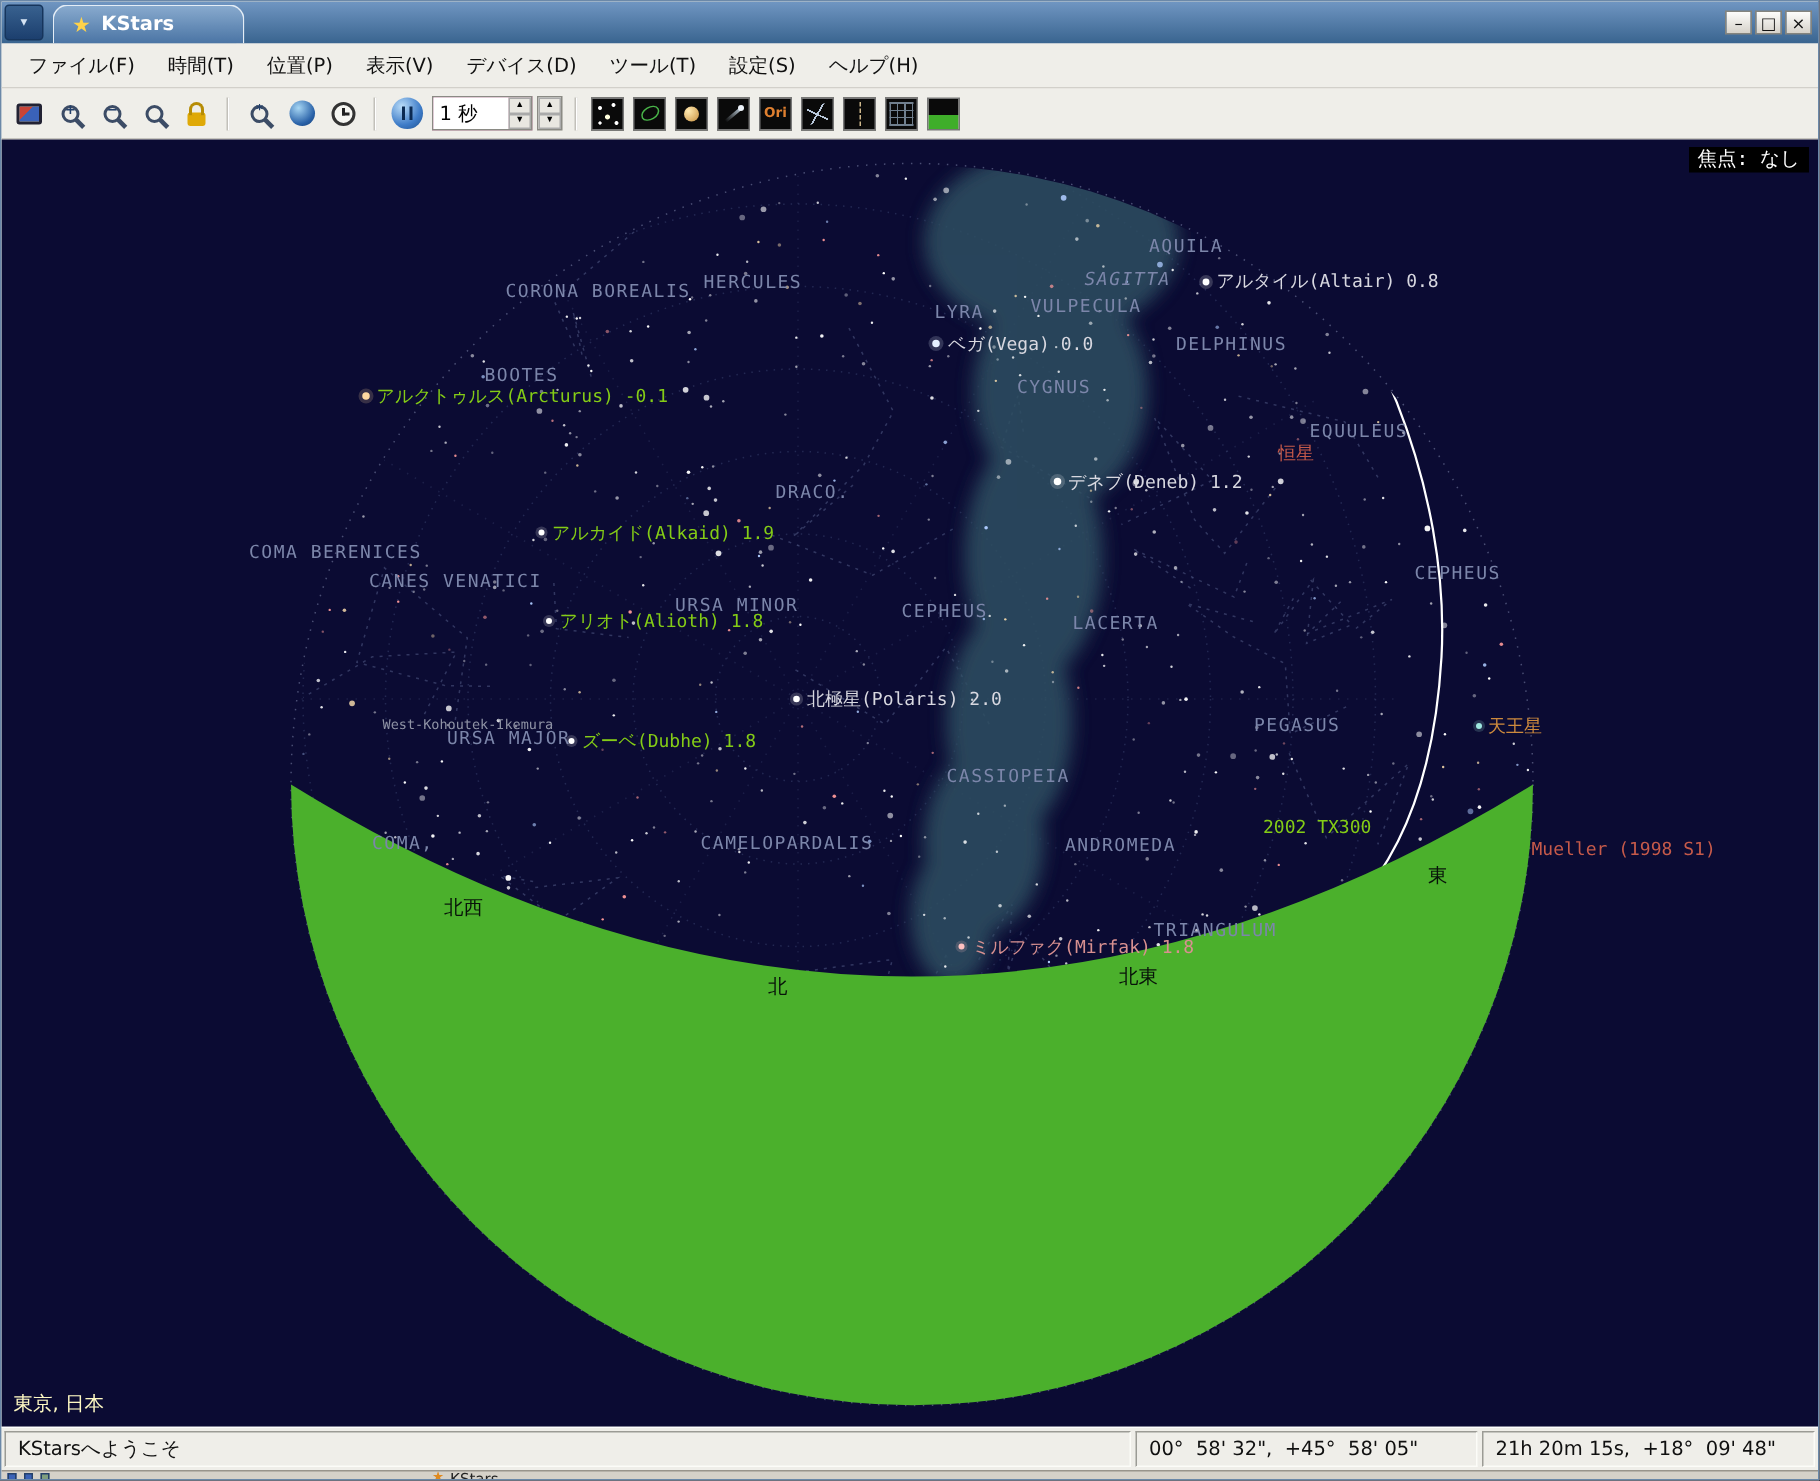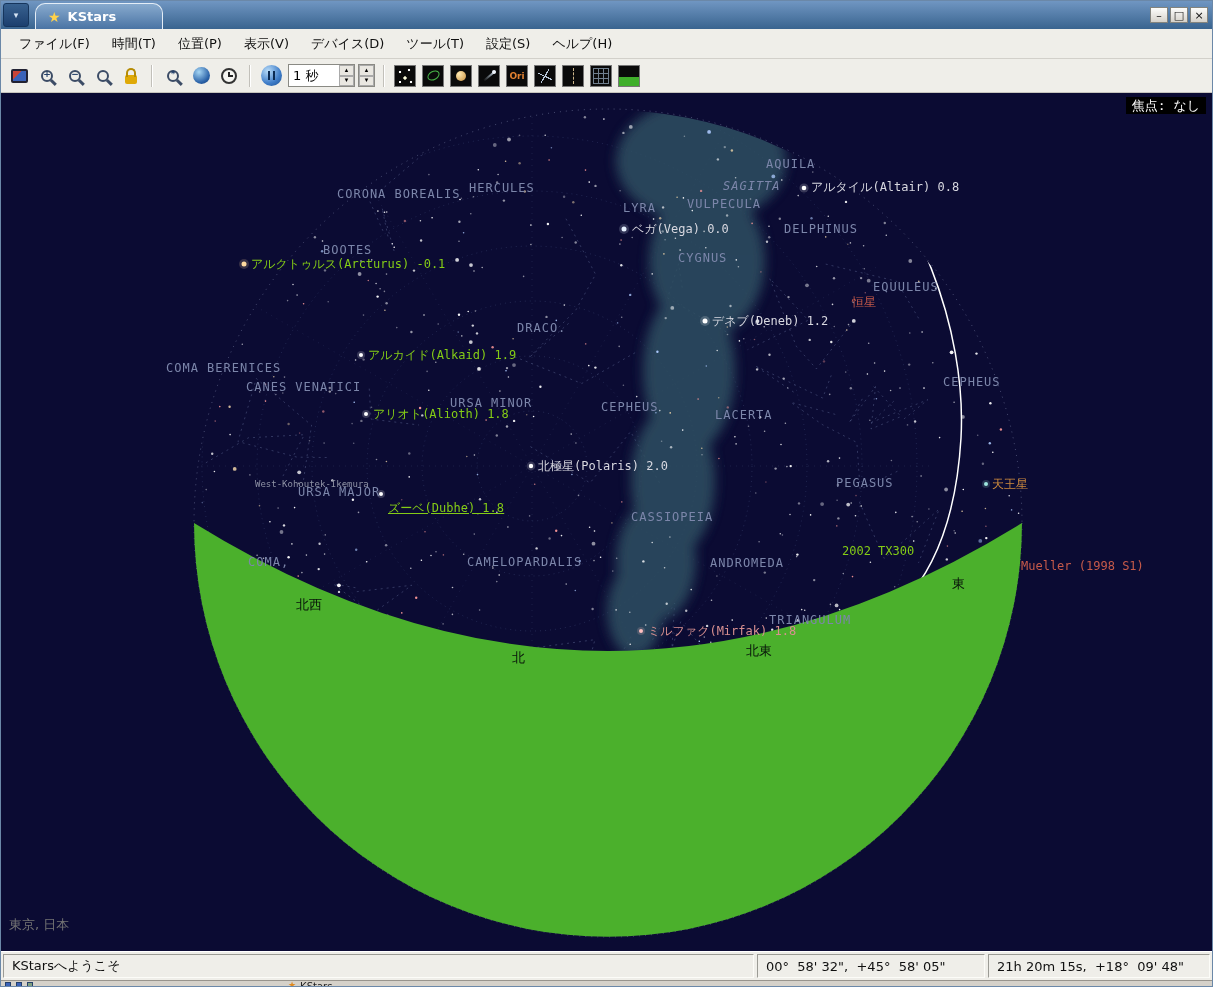--- a/index.html
+++ b/index.html
@@ -85,21 +85,21 @@
   .lbl.star{color:#d8d8e0;}
   .lbl.starg{color:#84cc16;}
   .lbl.pink{color:#d89090;}
   .lbl.red{color:#c65a4a;}
   .lbl.orange{color:#cd8a3d;}
   .lbl.tiny{color:#8f93a5;font-size:9px;}
   .lbl.dir{color:#08140a;font:13px "DejaVu Sans",sans-serif;}
   .infobar-left{position:absolute;left:6px;top:2px;display:flex;gap:10px;}
   .chip{background:#000;color:#fff;font:13px "DejaVu Sans Mono",monospace;padding:1px 6px;}
   .infobar-right{position:absolute;right:6px;top:2px;}
-  .loc-label{position:absolute;left:8px;bottom:17px;color:#737373;font:13px "DejaVu Sans",sans-serif;}
+  .loc-label{position:absolute;left:8px;bottom:6px;color:#fef9c3;font:13px "DejaVu Sans",sans-serif;}
 
   
   .statusbar{height:29px;flex:0 0 29px;background:#efeee9;display:flex;align-items:stretch;gap:3px;
              padding:2px 2px;border-top:1px solid #fff;}
   .panel{border:1px solid;border-color:#9b9b95 #fcfcf8 #fcfcf8 #9b9b95;display:flex;align-items:center;
          padding:0 8px;font:13px "DejaVu Sans",sans-serif;color:#101010;white-space:pre;}
   .panel.msg{flex:1;}
   .panel.coord1{width:228px;}
   .panel.coord2{width:222px;}
 
@@ -1026,21 +1026,21 @@
         <span class="lbl con" style="left: 466px; top: 462px;">CAMELOPARDALIS</span>
         <span class="lbl con" style="left: 709px; top: 463px;">ANDROMEDA</span>
         <span class="lbl con" style="left: 720px; top: 520px; margin-left: 48px;">TRIANGULUM</span>
         <span class="lbl star" style="left: 810px; top: 86px;">アルタイル(Altair) 0.8</span>
         <span class="lbl star" style="left: 631px; top: 128px;">ベガ(Vega) 0.0</span>
         <span class="lbl star" style="left: 711px; top: 220px;">デネブ(Deneb) 1.2</span>
         <span class="lbl starg" style="left: 250px; top: 163px;">アルクトゥルス(Arcturus) -0.1</span>
         <span class="lbl starg" style="left: 367px; top: 254px;">アルカイド(Alkaid) 1.9</span>
         <span class="lbl starg" style="left: 372px; top: 313px;">アリオト(Alioth) 1.8</span>
         <span class="lbl star" style="left: 537px; top: 365px;">北極星(Polaris) 2.0</span>
-        <span class="lbl starg" style="left: 387px; top: 407px; text-decoration: underline;">ズーベ(Dubhe) 1.8</span>
+        <span class="lbl starg" style="left: 387px; top: 393px;">ズーベ(Dubhe) 1.8</span>
         <span class="lbl pink" style="left: 647px; top: 530px;">ミルファク(Mirfak) 1.8</span>
         <span class="lbl red" style="left: 851px; top: 201px;">恒星</span>
         <span class="lbl orange" style="left: 991px; top: 383px;">天王星</span>
         <span class="lbl starg" style="left: 841px; top: 451px;">2002 TX300</span>
         <span class="lbl red" style="left: 1020px; top: 466px;">Mueller (1998 S1)</span>
         <span class="lbl tiny" style="left: 254px; top: 386px;">West-Kohoutek-Ikemura</span>
         <span class="lbl dir" style="left: 295px; top: 503px;">北西</span>
         <span class="lbl dir" style="left: 511px; top: 556px;">北</span>
         <span class="lbl dir" style="left: 745px; top: 549px;">北東</span>
         <span class="lbl dir" style="left: 951px; top: 482px;">東</span>

